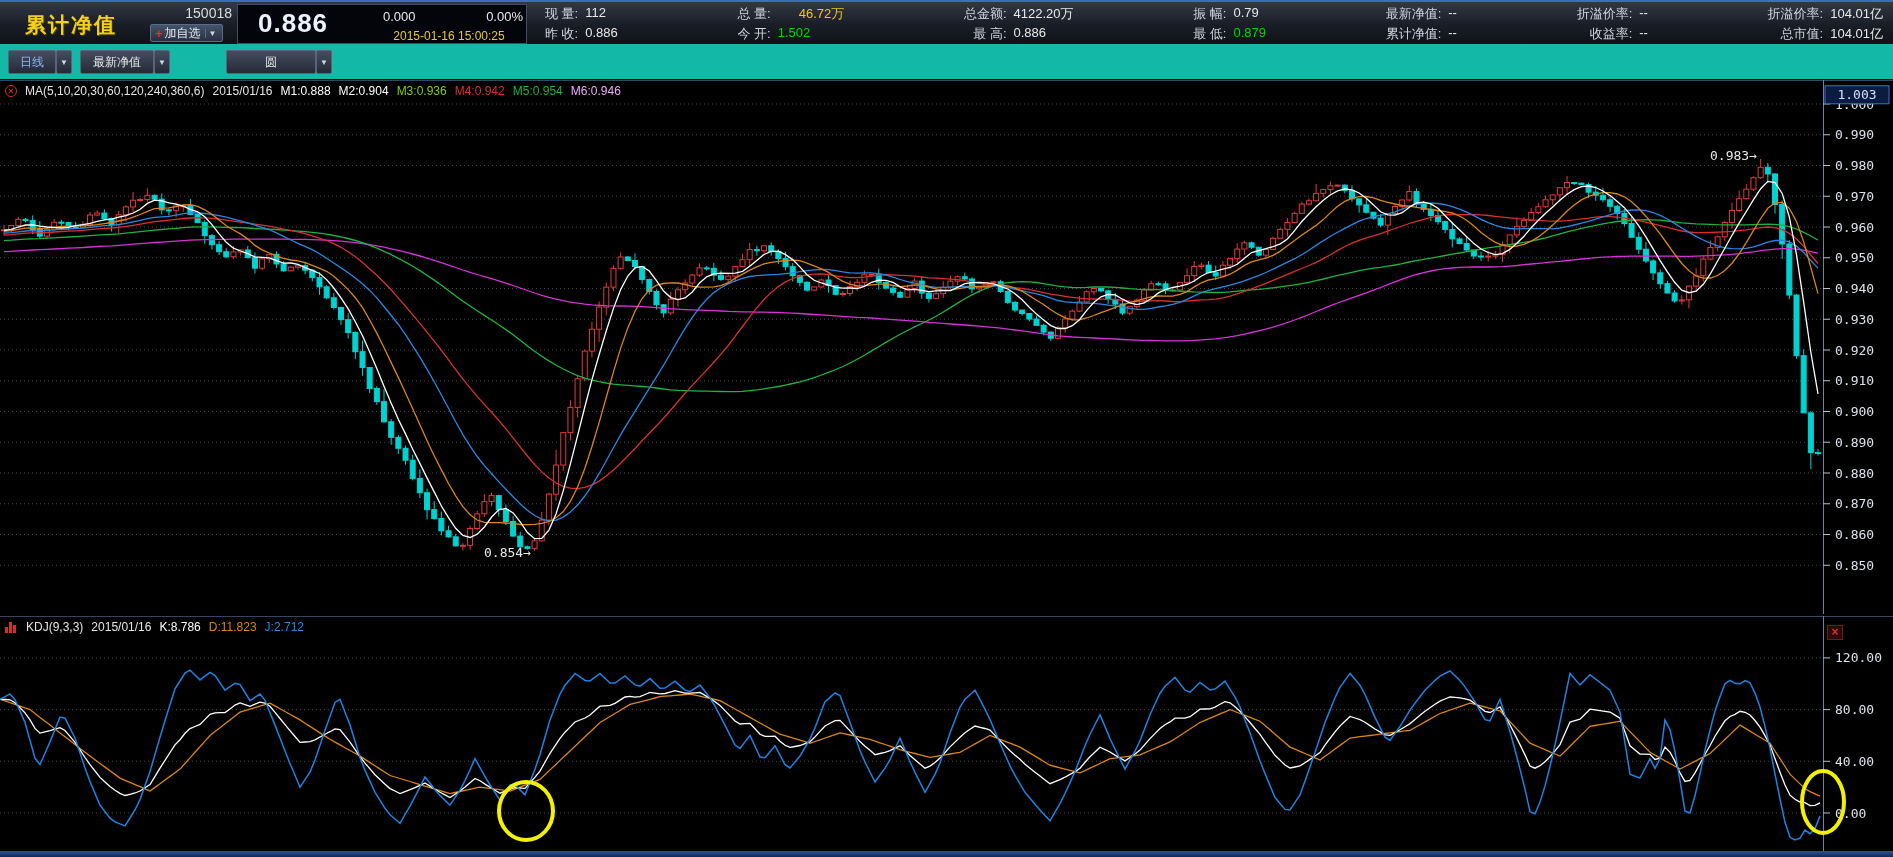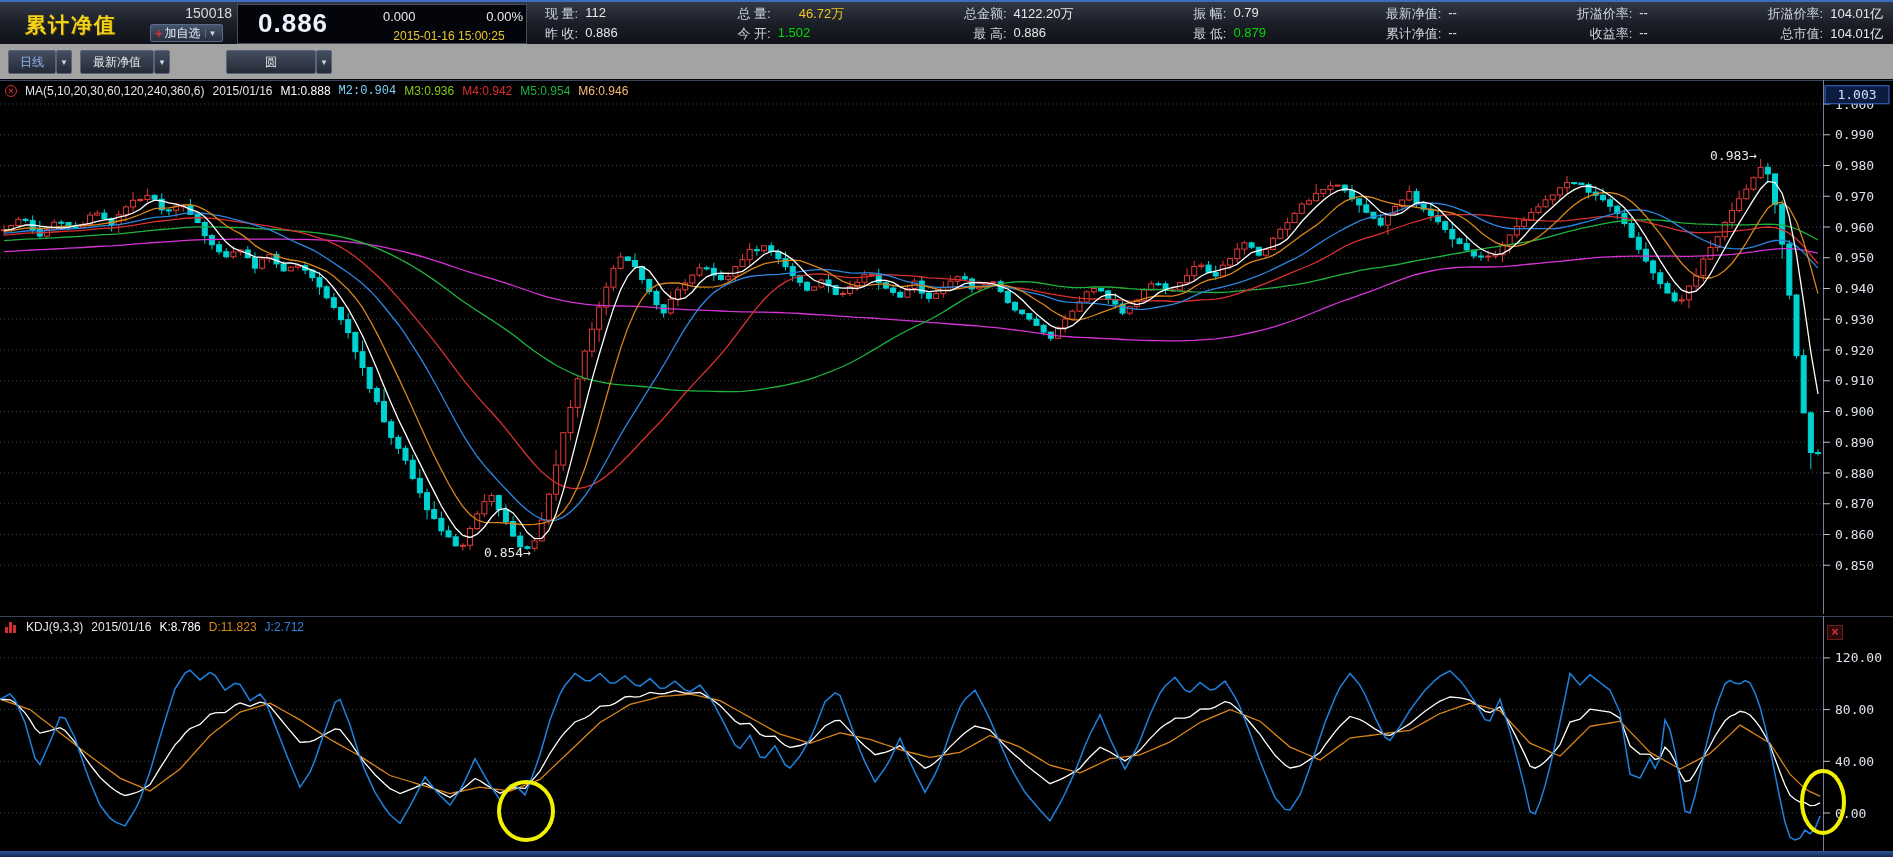--- a/index.html
+++ b/index.html
@@ -28,21 +28,21 @@
     color:#e8e8e8; font-size:13px; }
   .dt { position:absolute; left:135px; top:24px; width:152px; text-align:center;
     color:#e8c832; font-size:12px; }
   .fields { position:absolute; left:545px; right:10px; top:0; height:44px;
     display:flex; justify-content:space-between; align-items:center; }
   .fcol { display:grid; grid-template-columns:auto auto; column-gap:7px; row-gap:2px; font-size:13px; }
   .flbl { color:#cfd4e0; text-align:right; white-space:pre; }
   .fval { text-align:left; }
 
   
-  .toolbar { position:absolute; left:0; top:44px; width:1893px; height:36px; background:#a3a3a3;
+  .toolbar { position:absolute; left:0; top:44px; width:1893px; height:36px; background:#14b8a6;
     border-bottom:1px solid #05070c; }
   .tbtn { position:absolute; top:6px; height:24px; background:linear-gradient(#454e60,#242a36);
     border:1px solid #59637a; border-radius:2px; color:#e6e6e6; font-size:12px;
     display:flex; align-items:center; justify-content:center; cursor:pointer; }
   .tbtn.blue { color:#8fb4f0; }
   .tcaret { font-size:8px; color:#cfd6e4; }
 
   
   .pane { position:absolute; left:0; width:1893px; background:#000; }
   .main-pane { top:80px; height:534px; }
@@ -717,25 +717,25 @@
         <path d="M4.0 151.4 L11.2 150.6 L18.3 149.3 L25.5 148.1 L32.7 147.8 L39.9 148.3 L47.0 148.1 L54.2 147.3 L61.4 146.5 L68.5 146.2 L75.7 145.9 L82.9 145.9 L90.0 145.4 L97.2 144.7 L104.4 143.6 L111.6 142.5 L118.7 141.0 L125.9 139.5 L133.1 137.2 L140.2 134.5 L147.4 131.3 L154.6 128.7 L161.7 128.2 L168.9 127.9 L176.1 126.7 L183.2 124.8 L190.4 124.7 L197.6 126.3 L204.8 129.8 L211.9 134.4 L219.1 140.0 L226.3 145.8 L233.4 150.0 L240.6 153.9 L247.8 159.1 L254.9 165.4 L262.1 169.8 L269.3 173.0 L276.5 175.8 L283.6 178.4 L290.8 180.0 L298.0 180.9 L305.1 182.7 L312.3 185.4 L319.5 188.4 L326.6 191.3 L333.8 196.2 L341.0 202.7 L348.2 209.6 L355.3 217.7 L362.5 227.7 L369.7 240.0 L376.8 253.1 L384.0 267.5 L391.2 282.6 L398.4 297.6 L405.5 312.9 L412.7 328.8 L419.9 344.8 L427.0 360.6 L434.2 375.7 L441.4 389.9 L448.5 403.5 L455.7 415.9 L462.9 426.7 L470.1 434.7 L477.2 440.0 L484.4 442.4 L491.6 442.7 L498.7 442.6 L505.9 443.0 L513.1 443.5 L520.2 444.5 L527.4 444.7 L534.6 444.3 L541.8 443.4 L548.9 441.5 L556.1 437.8 L563.3 431.5 L570.4 421.3 L577.6 407.0 L584.8 388.5 L591.9 366.8 L599.1 342.6 L606.3 317.3 L613.4 292.1 L620.6 268.4 L627.8 247.9 L635.0 231.3 L642.1 218.5 L649.3 209.8 L656.5 205.2 L663.6 203.5 L670.8 202.8 L678.0 203.0 L685.1 204.5 L692.3 206.3 L699.5 207.0 L706.7 207.2 L713.8 206.8 L721.0 205.6 L728.2 202.7 L735.3 198.1 L742.5 194.1 L749.7 190.1 L756.8 186.9 L764.0 183.9 L771.2 182.3 L778.4 181.3 L785.5 180.5 L792.7 180.1 L799.9 180.7 L807.0 183.1 L814.2 185.8 L821.4 188.8 L828.5 192.3 L835.7 197.2 L842.9 201.4 L850.1 204.2 L857.2 205.8 L864.4 205.7 L871.6 204.9 L878.7 204.1 L885.9 204.2 L893.1 205.5 L900.2 206.6 L907.4 206.0 L914.6 204.8 L921.8 205.4 L928.9 207.0 L936.1 208.9 L943.3 210.2 L950.4 210.1 L957.6 208.9 L964.8 207.6 L971.9 206.8 L979.1 206.6 L986.3 206.8 L993.5 205.6 L1000.6 205.0 L1007.8 205.8 L1015.0 208.1 L1022.1 211.3 L1029.3 215.6 L1036.5 220.2 L1043.6 224.5 L1050.8 229.7 L1058.0 234.2 L1065.2 237.9 L1072.3 239.9 L1079.5 239.8 L1086.7 238.0 L1093.8 235.5 L1101.0 232.7 L1108.2 230.1 L1115.3 227.3 L1122.5 224.8 L1129.7 222.7 L1136.9 220.8 L1144.0 218.7 L1151.2 216.8 L1158.4 216.0 L1165.5 216.2 L1172.7 216.1 L1179.9 214.4 L1187.0 211.6 L1194.2 206.9 L1201.4 202.8 L1208.6 200.0 L1215.7 198.6 L1222.9 196.8 L1230.1 194.2 L1237.2 190.1 L1244.4 185.4 L1251.6 181.9 L1258.7 179.8 L1265.9 178.1 L1273.1 175.4 L1280.3 171.1 L1287.4 165.8 L1294.6 160.6 L1301.8 155.1 L1308.9 150.3 L1316.1 145.4 L1323.3 139.6 L1330.5 132.6 L1337.6 126.2 L1344.8 121.4 L1352.0 118.4 L1359.1 116.6 L1366.3 116.5 L1373.5 117.9 L1380.6 120.3 L1387.8 122.3 L1395.0 124.0 L1402.2 125.5 L1409.3 126.1 L1416.5 127.4 L1423.7 128.4 L1430.8 129.5 L1438.0 130.5 L1445.2 131.6 L1452.3 133.0 L1459.5 136.0 L1466.7 140.3 L1473.9 145.9 L1481.0 152.4 L1488.2 157.7 L1495.4 162.3 L1502.5 165.2 L1509.7 166.5 L1516.9 166.2 L1524.0 164.3 L1531.2 161.2 L1538.4 156.9 L1545.6 151.3 L1552.7 145.1 L1559.9 138.3 L1567.1 131.0 L1574.2 124.9 L1581.4 119.9 L1588.6 116.4 L1595.7 113.9 L1602.9 112.7 L1610.1 112.6 L1617.3 114.0 L1624.4 116.8 L1631.6 121.8 L1638.8 128.5 L1645.9 136.2 L1653.1 145.1 L1660.3 154.2 L1667.4 164.0 L1674.6 174.1 L1681.8 183.5 L1689.0 190.7 L1696.1 196.0 L1703.3 198.1 L1710.5 198.0 L1717.6 195.5 L1724.8 190.5 L1732.0 183.2 L1739.1 173.8 L1746.3 162.6 L1753.5 150.4 L1760.7 138.5 L1767.8 128.3 L1775.0 122.8 L1782.2 122.5 L1789.3 128.3 L1796.5 141.6 L1803.7 161.9 L1810.8 187.3 L1818.0 213.7 " fill="none" stroke="#d8851a" stroke-width="1.3"></path>
         <path d="M4.0 150.5 L11.2 149.3 L18.3 147.0 L25.5 145.0 L32.7 144.9 L39.9 146.1 L47.0 147.0 L54.2 147.5 L61.4 148.0 L68.5 147.4 L75.7 145.7 L82.9 144.7 L90.0 143.3 L97.2 141.4 L104.4 139.8 L111.6 139.2 L118.7 137.2 L125.9 135.6 L133.1 133.0 L140.2 129.2 L147.4 123.4 L154.6 120.2 L161.7 120.8 L168.9 122.8 L176.1 124.1 L183.2 126.2 L190.4 129.3 L197.6 131.8 L204.8 136.8 L211.9 144.6 L219.1 153.8 L226.3 162.3 L233.4 168.2 L240.6 171.0 L247.8 173.6 L254.9 176.9 L262.1 177.3 L269.3 177.8 L276.5 180.6 L283.6 183.2 L290.8 183.0 L298.0 184.4 L305.1 187.6 L312.3 190.3 L319.5 193.5 L326.6 199.6 L333.8 208.0 L341.0 217.9 L348.2 228.9 L355.3 241.8 L362.5 255.8 L369.7 272.0 L376.8 288.4 L384.0 306.2 L391.2 323.3 L398.4 339.5 L405.5 353.9 L412.7 369.2 L419.9 383.4 L427.0 397.9 L434.2 411.9 L441.4 426.0 L448.5 437.7 L455.7 448.3 L462.9 455.5 L470.1 457.5 L477.2 454.1 L484.4 447.0 L491.6 437.0 L498.7 429.8 L505.9 428.4 L513.1 432.9 L520.2 441.9 L527.4 452.5 L534.6 458.7 L541.8 458.4 L548.9 450.1 L556.1 433.7 L563.3 410.6 L570.4 383.9 L577.6 355.6 L584.8 327.0 L591.9 299.8 L599.1 274.7 L606.3 250.7 L613.4 228.6 L620.6 209.7 L627.8 196.0 L635.0 187.9 L642.1 186.4 L649.3 191.0 L656.5 200.6 L663.6 211.1 L670.8 217.6 L678.0 219.6 L685.1 218.0 L692.3 212.0 L699.5 203.0 L706.7 196.8 L713.8 193.9 L721.0 193.2 L728.2 193.4 L735.3 193.1 L742.5 191.4 L749.7 186.3 L756.8 180.5 L764.0 174.5 L771.2 171.4 L778.4 171.2 L785.5 174.6 L792.7 179.6 L799.9 186.9 L807.0 194.7 L814.2 200.3 L821.4 203.0 L828.5 205.0 L835.7 207.4 L842.9 208.1 L850.1 208.0 L857.2 208.5 L864.4 206.3 L871.6 202.3 L878.7 200.1 L885.9 200.4 L893.1 202.4 L900.2 206.9 L907.4 209.8 L914.6 209.4 L921.8 210.4 L928.9 211.6 L936.1 210.9 L943.3 210.7 L950.4 210.7 L957.6 207.4 L964.8 203.6 L971.9 202.6 L979.1 202.5 L986.3 202.8 L993.5 203.9 L1000.6 206.3 L1007.8 209.0 L1015.0 213.7 L1022.1 219.8 L1029.3 227.3 L1036.5 234.1 L1043.6 240.0 L1050.8 245.6 L1058.0 248.5 L1065.2 248.5 L1072.3 245.7 L1079.5 239.7 L1086.7 230.4 L1093.8 222.5 L1101.0 216.8 L1108.2 214.5 L1115.3 214.9 L1122.5 219.2 L1129.7 222.8 L1136.9 224.7 L1144.0 222.8 L1151.2 218.7 L1158.4 212.9 L1165.5 209.6 L1172.7 207.5 L1179.9 206.1 L1187.0 204.5 L1194.2 201.0 L1201.4 196.0 L1208.6 192.5 L1215.7 191.2 L1222.9 189.1 L1230.1 187.5 L1237.2 184.3 L1244.4 178.3 L1251.6 172.6 L1258.7 170.6 L1265.9 168.7 L1273.1 166.6 L1280.3 163.9 L1287.4 159.0 L1294.6 150.6 L1301.8 141.5 L1308.9 134.0 L1316.1 126.8 L1323.3 120.2 L1330.5 114.7 L1337.6 110.9 L1344.8 108.8 L1352.0 109.9 L1359.1 113.0 L1366.3 118.3 L1373.5 124.9 L1380.6 131.8 L1387.8 134.8 L1395.0 135.1 L1402.2 132.7 L1409.3 127.3 L1416.5 123.0 L1423.7 122.1 L1430.8 123.9 L1438.0 128.3 L1445.2 135.8 L1452.3 143.0 L1459.5 149.8 L1466.7 156.7 L1473.9 163.6 L1481.0 169.0 L1488.2 172.5 L1495.4 174.7 L1502.5 173.6 L1509.7 169.4 L1516.9 163.3 L1524.0 156.2 L1531.2 147.7 L1538.4 140.2 L1545.6 133.2 L1552.7 126.9 L1559.9 120.3 L1567.1 114.3 L1574.2 109.6 L1581.4 106.6 L1588.6 106.0 L1595.7 107.5 L1602.9 111.0 L1610.1 115.6 L1617.3 121.4 L1624.4 127.7 L1631.6 136.1 L1638.8 145.9 L1645.9 156.9 L1653.1 168.8 L1660.3 180.8 L1667.4 191.9 L1674.6 202.3 L1681.8 210.1 L1689.0 212.7 L1696.1 211.1 L1703.3 204.3 L1710.5 193.6 L1717.6 181.0 L1724.8 168.3 L1732.0 155.3 L1739.1 143.2 L1746.3 131.5 L1753.5 119.7 L1760.7 108.7 L1767.8 101.4 L1775.0 102.5 L1782.2 113.5 L1789.3 136.9 L1796.5 174.6 L1803.7 222.4 L1810.8 272.0 L1818.0 313.9 " fill="none" stroke="#ffffff" stroke-width="1.3"></path>
         <text x="1757" y="80.27500000000005" fill="#e8e8e8" font-size="13" font-family="DejaVu Sans Mono, monospace" text-anchor="end">0.983→</text>
         <text x="531" y="476.95000000000005" fill="#e8e8e8" font-size="13" font-family="DejaVu Sans Mono, monospace" text-anchor="end">0.854→</text>
       </svg>
     <div class="legend">
       <span class="ind-icon circle-x">×</span>
       <span>MA(5,10,20,30,60,120,240,360,6)</span>
       <span>2015/01/16</span>
       <span style="color: rgb(255, 255, 255);">M1:0.888</span>
-      <span style="color: #7dd3fc; font-family: Liberation Mono, monospace;">M2:0.904</span>
+      <span style="color: #ffffff;">M2:0.904</span>
       <span style="color: #84cc16;">M3:0.936</span>
       <span style="color: rgb(216, 48, 48);">M4:0.942</span>
       <span style="color: rgb(30, 179, 62);">M5:0.954</span>
-      <span style="color: #fdba74;">M6:0.946</span>
+      <span style="color: #f0abfc;">M6:0.946</span>
     </div>
   </div>
 
   <div class="pane kdj-pane">
     <svg id="kdj-svg" width="1893" height="235">
         <line x1="0" y1="0.5" x2="1893" y2="0.5" stroke="#39455f"></line>
         <line x1="1823.5" y1="0" x2="1823.5" y2="235" stroke="#76809c"></line>
         <line x1="0" y1="41.900000000000006" x2="1823" y2="41.900000000000006" stroke="#b8c0d4" stroke-opacity="0.35" stroke-dasharray="1 3"></line>
         <line x1="1823" y1="41.900000000000006" x2="1830" y2="41.900000000000006" stroke="#b8c0d4"></line>
         <text x="1835" y="46.400000000000006" fill="#dde1ea" font-size="13" font-family="DejaVu Sans Mono, monospace" text-anchor="start">120.00</text>

